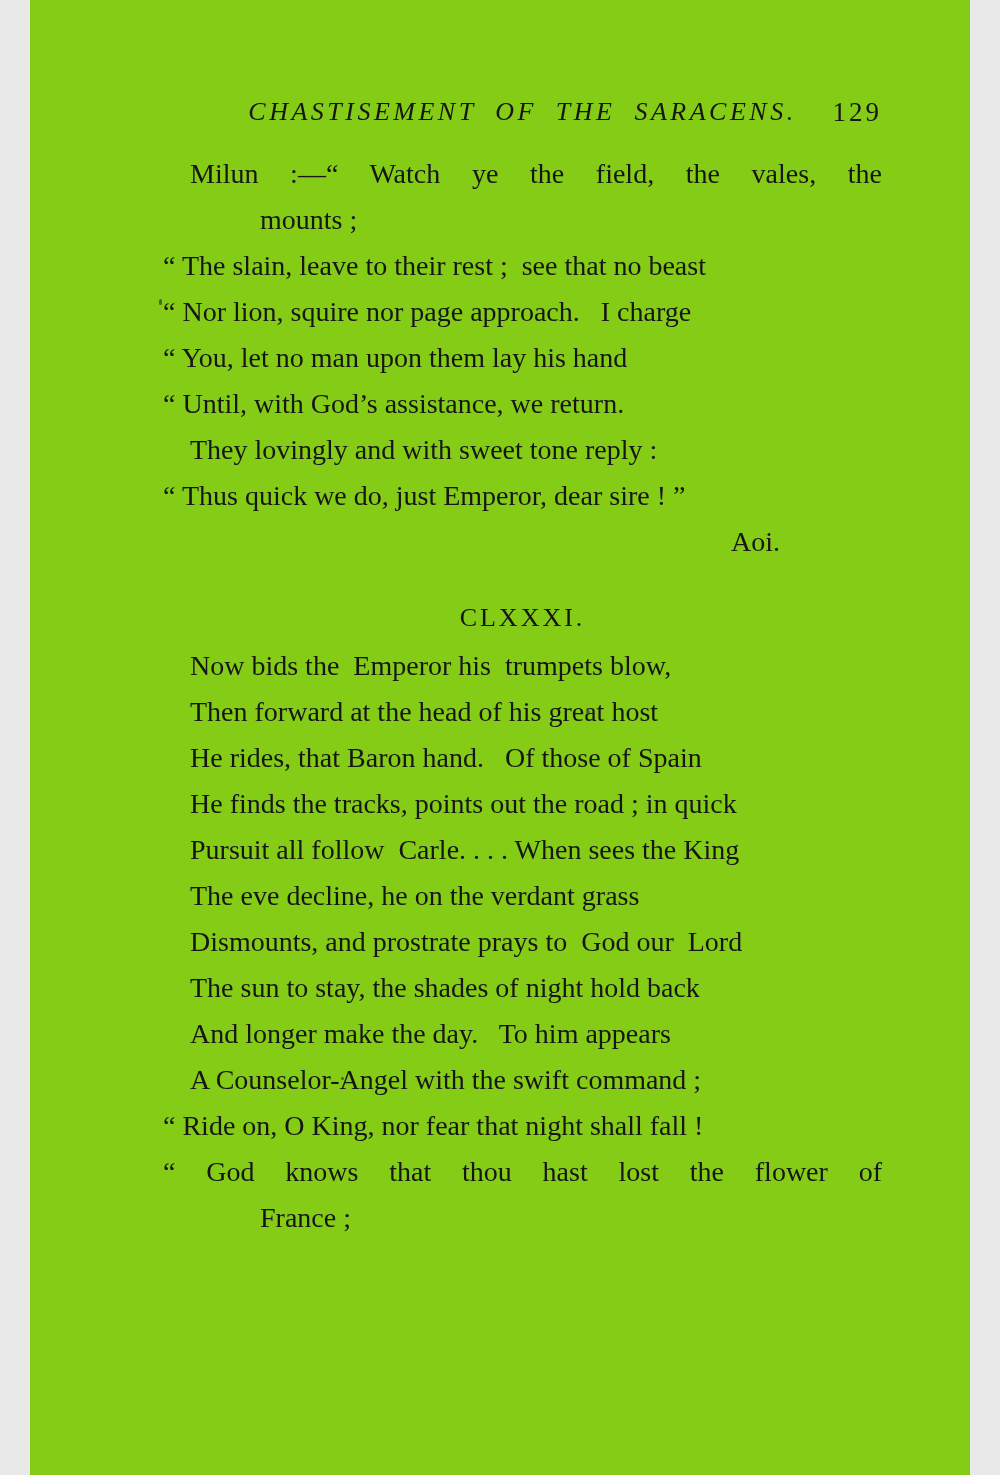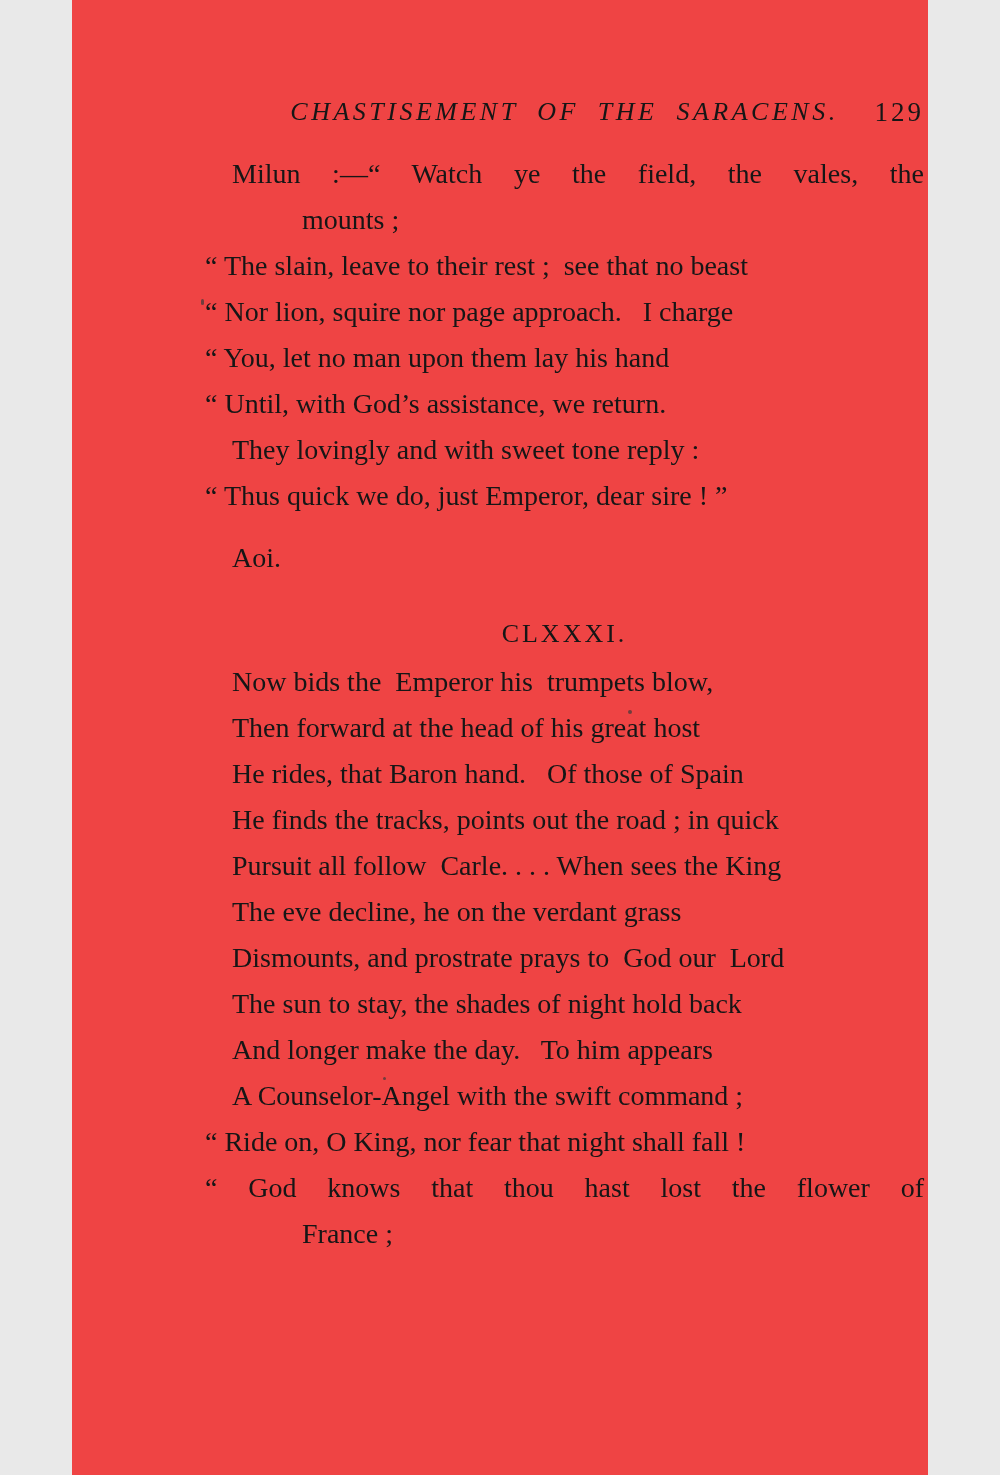--- a/index.html
+++ b/index.html
@@ -1,21 +1,21 @@
 <!DOCTYPE html>
 <html><head>
 <meta charset="utf-8">
 <style>
   html, body { margin: 0; padding: 0; background: #e9e9e9; }
   .page {
     position: relative;
-    width: 856px;
+    width: 940px;
     height: 1475px;
     margin: 0 auto;
-    background: #ef4444;
+    background: #84cc16;
     color: #161616;
     font-family: "Liberation Serif", "DejaVu Serif", serif;
     overflow: hidden;
   }
   .running-header {
     position: absolute;
     left: 133px;
     top: 97px;
     width: 719px;
     height: 36px;
@@ -49,22 +49,22 @@
     padding-left: 27px;        
   }
   .line.q   { padding-left: 0; }       
   .line.ind { padding-left: 97px; }    
   .line.just {
     white-space: normal;
     text-align: justify;
     text-align-last: justify;
   }
   .line.aoi {
+    text-align: right;
     padding-right: 102px;
-    margin-top: 16px;
   }
   .section-heading {
     margin-top: 30px;
     text-align: center;
     font-size: 26px;
     letter-spacing: 3px;
     line-height: 46px;
   }
   .stanza2-start { margin-top: 2px; }
   .speck {

